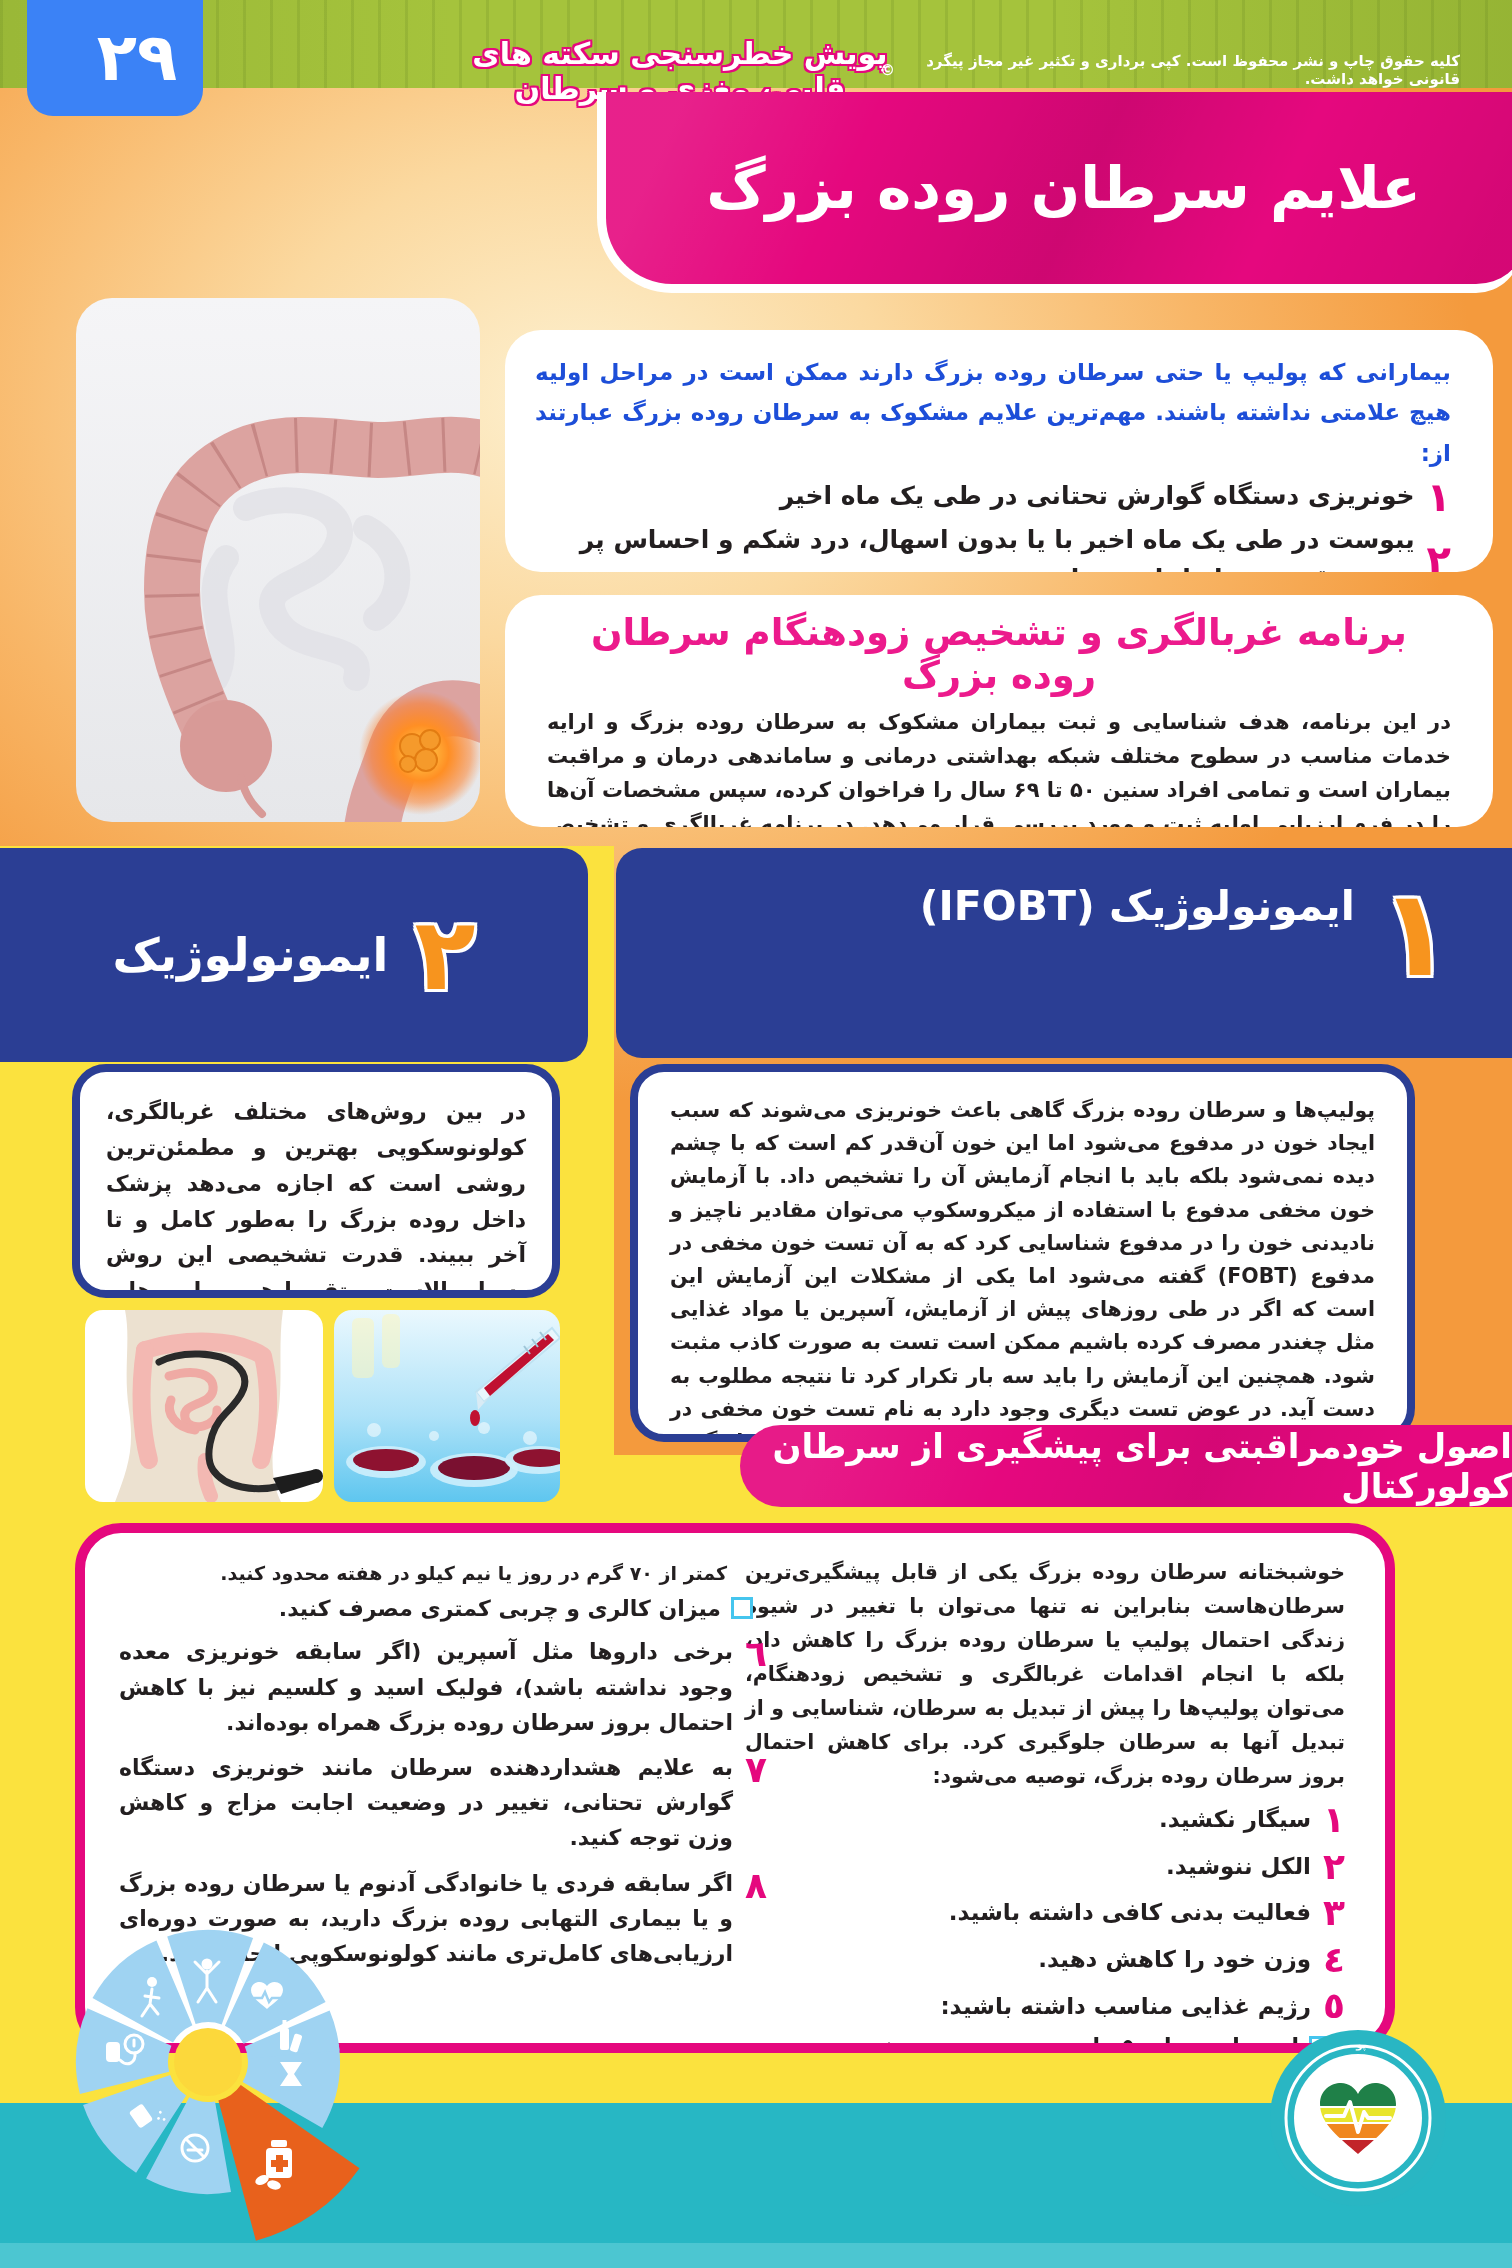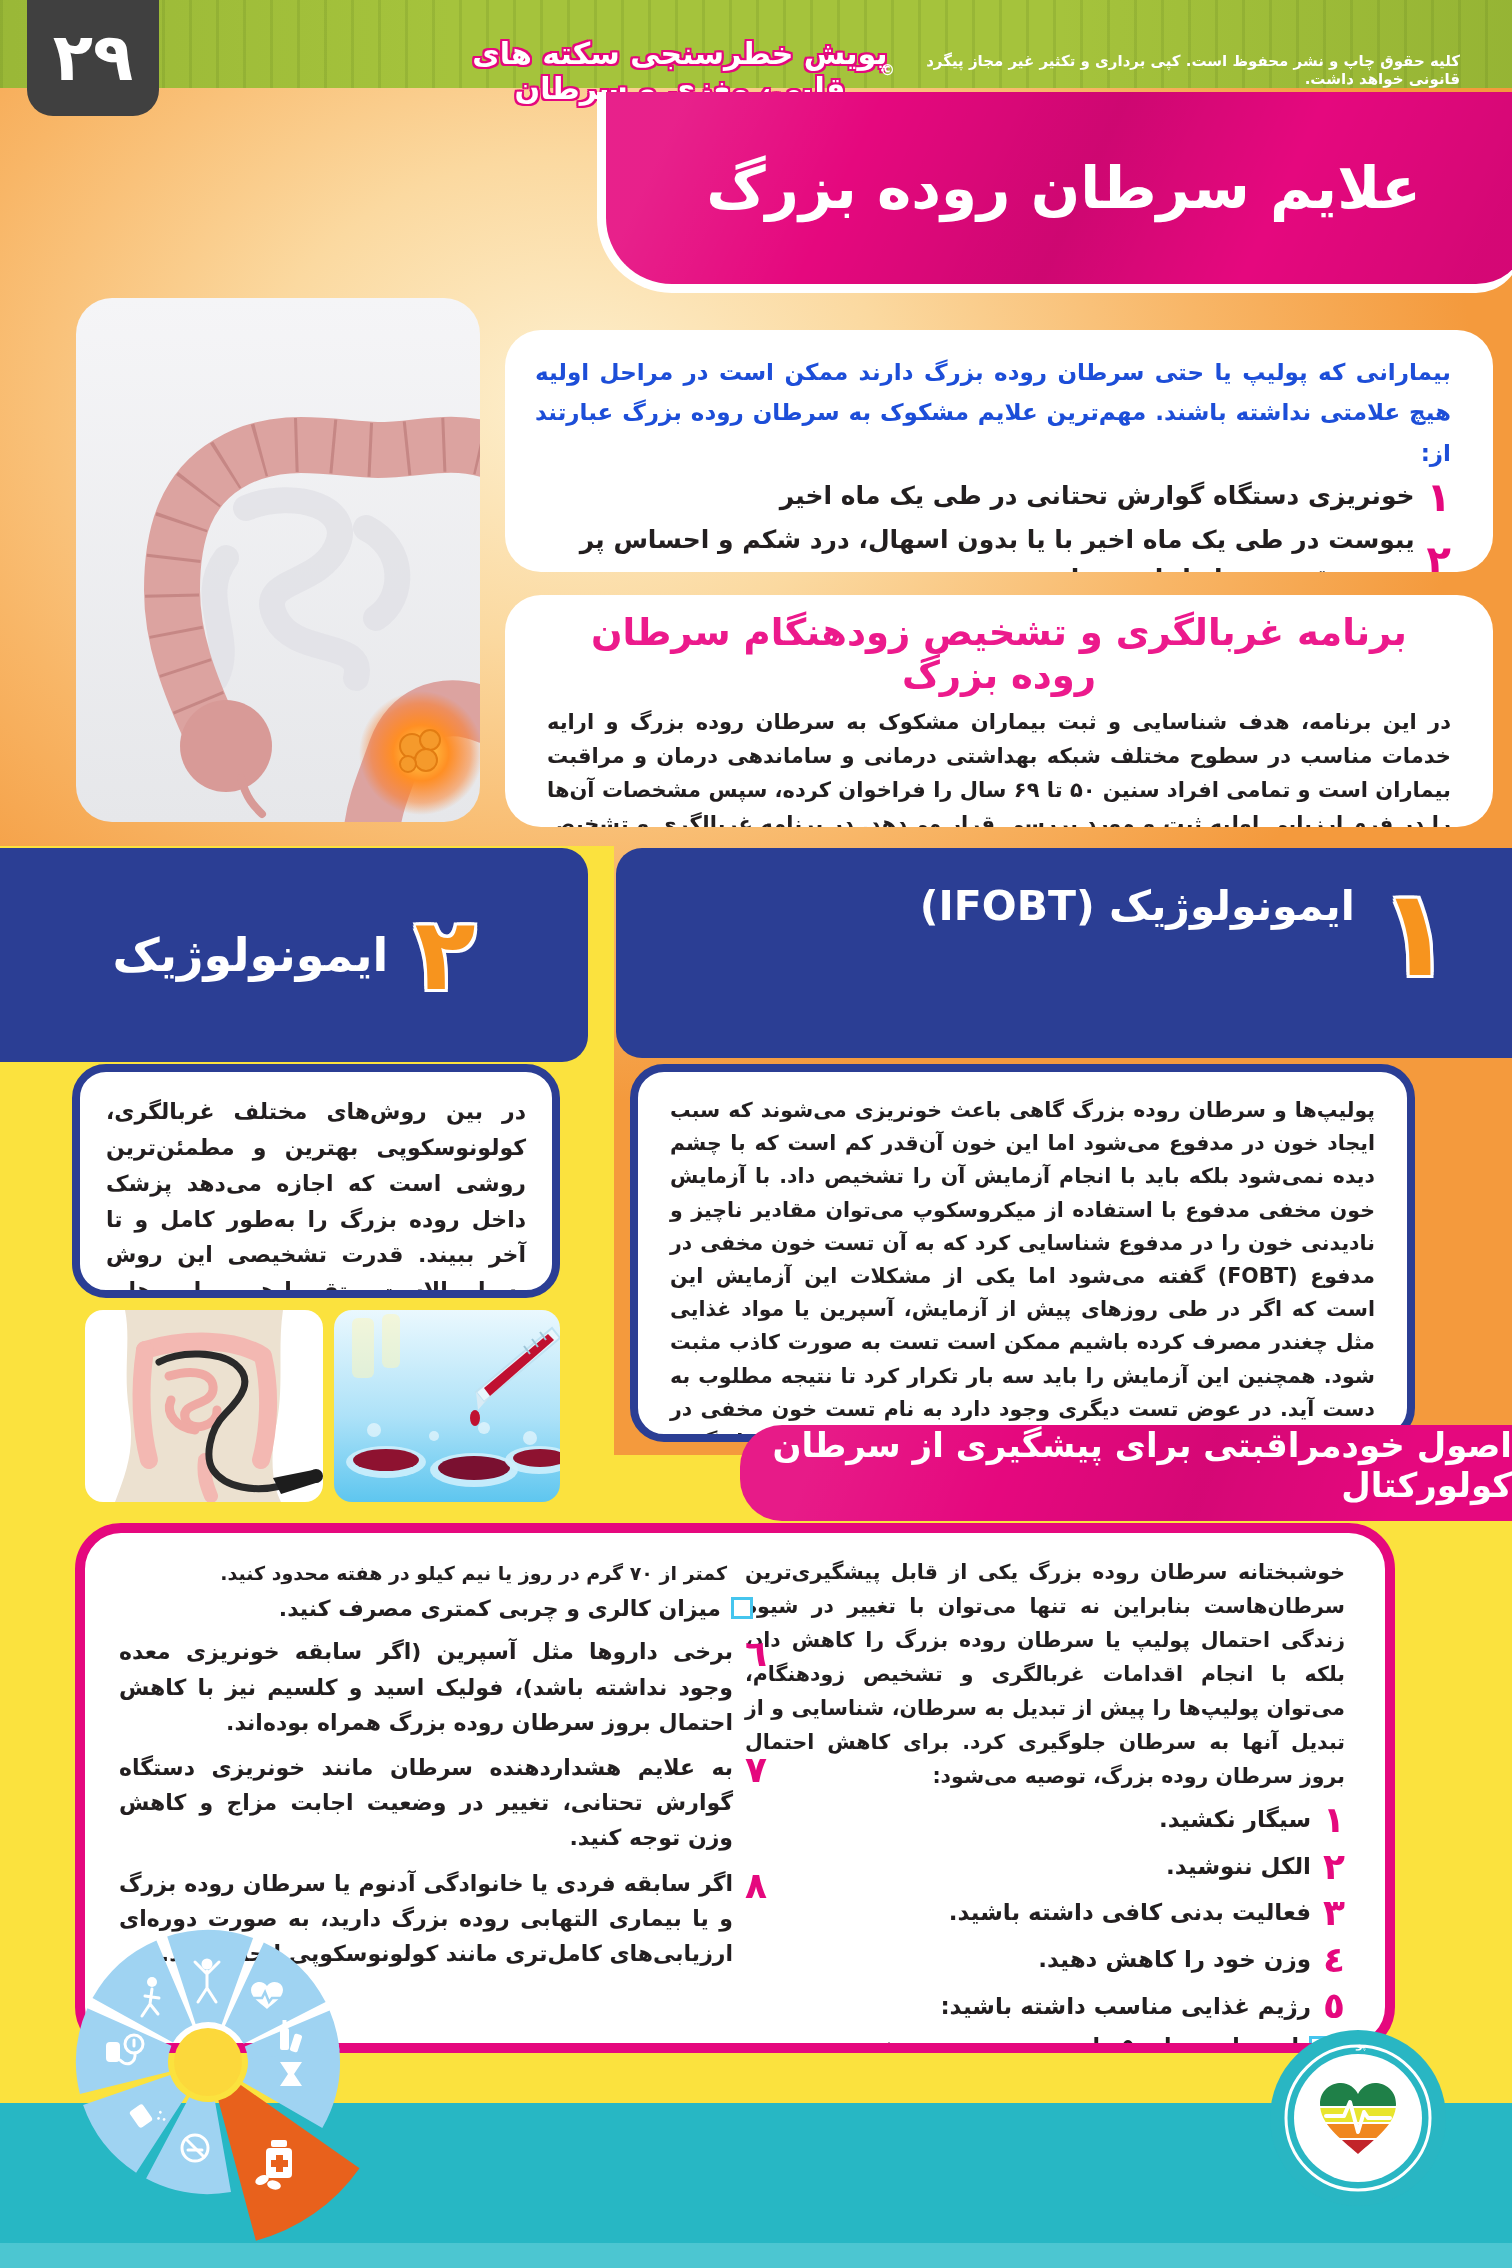--- a/index.html
+++ b/index.html
@@ -12,22 +12,22 @@
      background:radial-gradient(ellipse 900px 700px at 38% 22%, #fdf0cf 0%, #fbd9a0 35%, #f8b667 70%, #f49a3d 100%);}
   .bg-yellow-left{left:0;top:846px;width:614px;height:680px;background:#fbe23e;}
   .bg-yellow-bottom{left:0;top:1455px;width:1512px;height:648px;background:#fbe23e;}
   .bg-teal{left:0;top:2103px;width:1512px;height:165px;background:#27b7c4;}
   .bg-teal-strip{left:0;top:2243px;width:1512px;height:25px;background:#4cc6d1;}
 
   
   .header{left:0;top:0;width:1512px;height:88px;background:#a5c33c;
      background-image:repeating-linear-gradient(90deg, rgba(84,115,26,.16) 0 3px, rgba(0,0,0,0) 3px 27px),
        linear-gradient(90deg, rgba(120,150,40,.25), rgba(0,0,0,0) 30%, rgba(0,0,0,0) 70%, rgba(104,136,30,.25));}
-  .pageno-box{left:27px;top:0;width:132px;height:116px;background:#404040;border-radius:0 0 26px 26px;
-     display:flex;align-items:center;justify-content:center;}
+  .pageno-box{left:27px;top:0;width:132px;height:116px;background:#3b82f6;border-radius:0 0 26px 26px;
+     display:flex;align-items:center;justify-content:center;padding-left:44px;}
   .pageno{color:#fff;font-size:66px;line-height:1;}
   .campaign-title{left:440px;top:36px;width:480px;text-align:center;color:#fff;font-size:30px;
      text-shadow:-2px 0 #e5087e,2px 0 #e5087e,0 -2px #e5087e,0 2px #e5087e,
                  -2px -2px #e5087e,2px 2px #e5087e,-2px 2px #e5087e,2px -2px #e5087e;}
   .copyright{left:880px;top:52px;width:580px;color:#fff;font-size:15px;font-weight:bold;
      display:flex;flex-direction:row;justify-content:flex-start;gap:6px;align-items:center;}
 
   
   .banner1{left:597px;top:92px;width:915px;height:192px;background:#e5087e;
      background-image:linear-gradient(115deg, rgba(255,255,255,.10) 8%, rgba(0,0,0,0) 28%, rgba(0,0,0,.10) 52%, rgba(0,0,0,0) 72%, rgba(0,0,0,.07) 95%);
@@ -67,23 +67,23 @@
   .colono-body{color:#231f20;font-size:22px;line-height:1.63;text-align:justify;}
   .card-fobt{left:630px;top:1064px;width:785px;height:378px;border:8px solid #2b3e94;border-radius:34px;
      background:#fff;box-sizing:border-box;padding:22px 32px;overflow:hidden;}
   .fobt-body{color:#231f20;font-size:20.5px;line-height:1.62;text-align:justify;}
 
   .img-frame{border-radius:18px;overflow:hidden;}
   .img-colonoscopy{left:85px;top:1310px;width:238px;height:192px;}
   .img-lab{left:334px;top:1310px;width:226px;height:192px;}
 
   
-  .banner2{left:740px;top:1425px;width:772px;height:96px;background:#e5087e;
+  .banner2{left:740px;top:1425px;width:772px;height:82px;background:#e5087e;
      background-image:linear-gradient(110deg, rgba(255,255,255,.08) 10%, rgba(0,0,0,0) 35%, rgba(0,0,0,.07) 60%, rgba(0,0,0,0) 85%);
-     border-radius:42px 0 0 42px;display:flex;justify-content:center;}
+     border-radius:42px 0 0 42px;display:flex;align-items:center;justify-content:center;}
   .banner2-text{color:#fff;font-size:34px;}
   .card-selfcare{left:75px;top:1523px;width:1320px;height:530px;border:10px solid #e5087e;border-radius:46px;
      background:#fff;box-sizing:border-box;overflow:hidden;}
   .sc-col-right{position:absolute;right:40px;top:22px;width:600px;}
   .sc-col-left{position:absolute;left:34px;top:26px;width:648px;}
   .sc-intro{color:#231f20;font-size:20.5px;line-height:1.66;text-align:justify;}
   .sc-item{display:flex;gap:12px;align-items:center;margin-top:7px;}
   .sc-item .pnum{font-size:36px;}
   .sc-text{color:#231f20;font-size:23px;line-height:1.45;}
   .sc-sub{display:flex;gap:10px;align-items:center;margin-top:5px;padding-right:14px;}

